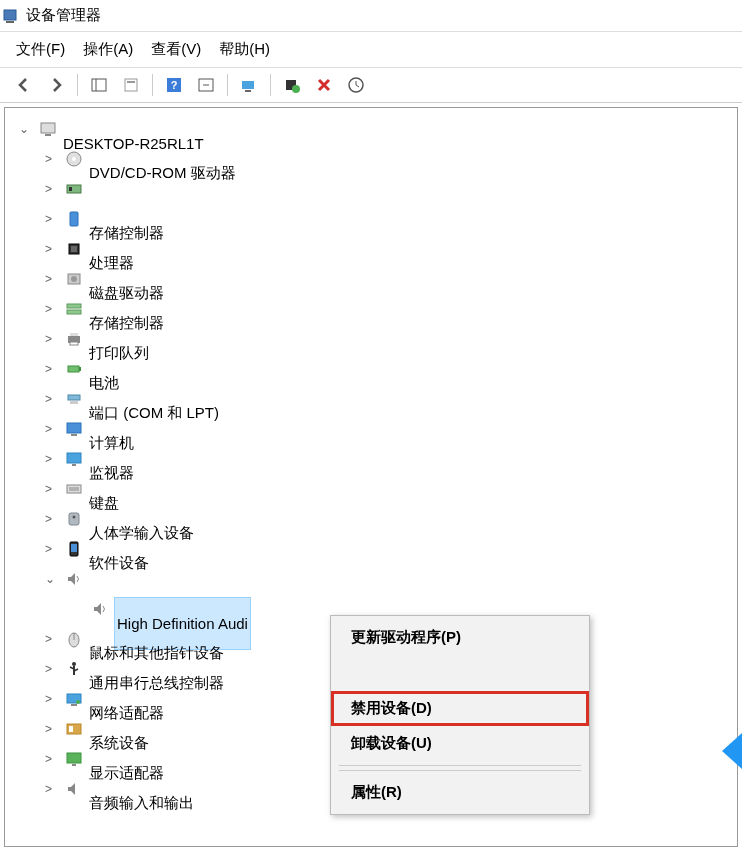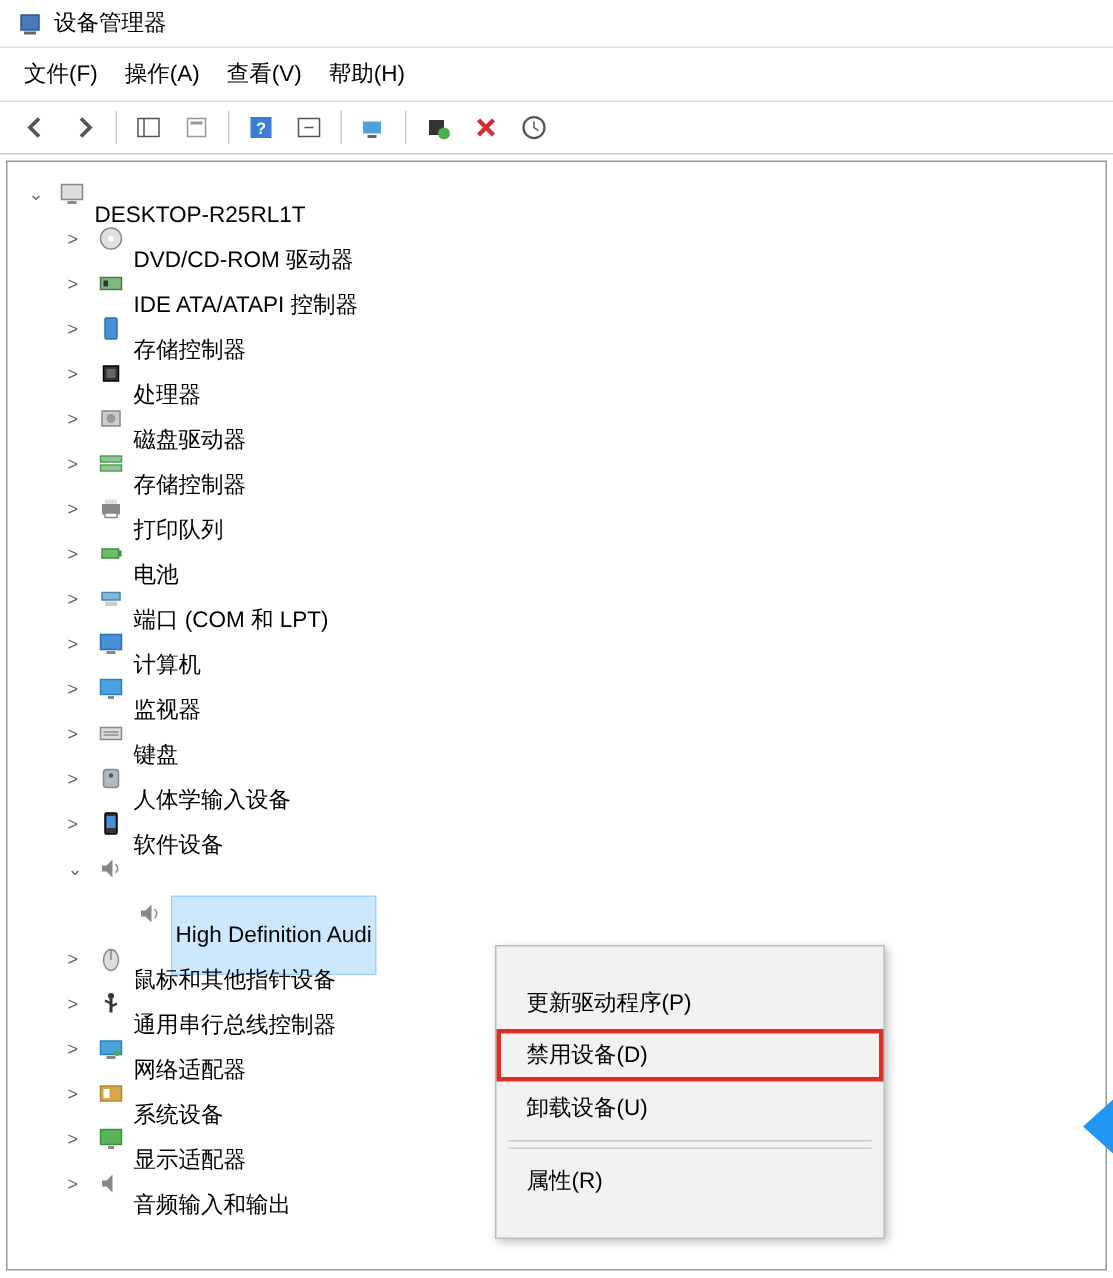--- a/index.html
+++ b/index.html
@@ -8,21 +8,21 @@
       font-size: 14px;
       background: #fff;
       width: 742px;
       height: 852px;
       overflow: hidden;
       position: relative;
     }
     .titlebar {
       display: flex;
       align-items: center;
-      padding: 6px 12px;
+      padding: 6px 2px;
       gap: 8px;
       border-bottom: 1px solid #ddd;
       text-align: right;
     }
     .titlebar-icon {
       width: 16px; height: 16px;
       display: inline-flex;
     }
     .titlebar-text { font-size: 15px; }
     .menubar {
@@ -85,36 +85,38 @@
     }
     .node-label { font-size: 15px; margin-top: 28px; }
     .node-label.selected {
       background: #cce8ff;
       outline: 1px solid #99d1ff;
       padding: 17px 2px;
     }
     .context-menu {
       position: absolute;
       left: 330px;
-      top: 630px;
+      top: 615px;
       width: 260px;
       background: #f2f2f2;
       border: 1px solid #bbb;
       box-shadow: 2px 2px 6px rgba(0,0,0,0.25);
-      padding: 20px 0;
+      padding: 4px 0;
       z-index: 10;
+      font-weight: bold;
     }
     .ctx-item {
       padding: 8px 20px;
       cursor: pointer;
       font-size: 15px;
     }
     .ctx-item.highlighted {
       outline: 3px solid #d93025;
       outline-offset: -3px;
+      margin-top: 36px;
     }
     .ctx-sep {
       height: 1px;
       background: #ccc;
       margin: 4px 8px;
     }
     .blue-arrow {
       position: absolute;
       right: 0;
       top: 733px;
@@ -232,21 +234,20 @@
         <span class="node-label">DVD/CD-ROM 驱动器</span>
       </div>
       <div class="tree-row level-1">
         <span class="expander">&gt;</span>
         <span class="node-icon">
           <svg viewBox="0 0 18 18" width="18" height="18">
             <rect x="2" y="5" width="14" height="8" fill="#7fb87f" stroke="#4a7a4a"></rect>
             <rect x="4" y="7" width="3" height="4" fill="#333"></rect>
           </svg>
         </span>
-        <span class="node-label">IDE ATA/ATAPI 控制器</span>
       </div>
       <div class="tree-row level-1">
         <span class="expander">&gt;</span>
         <span class="node-icon">
           <svg viewBox="0 0 18 18" width="18" height="18">
             <rect x="5" y="2" width="8" height="14" rx="1" fill="#4a90d9" stroke="#2a70b9"></rect>
           </svg>
         </span>
         <span class="node-label">存储控制器</span>
       </div>

